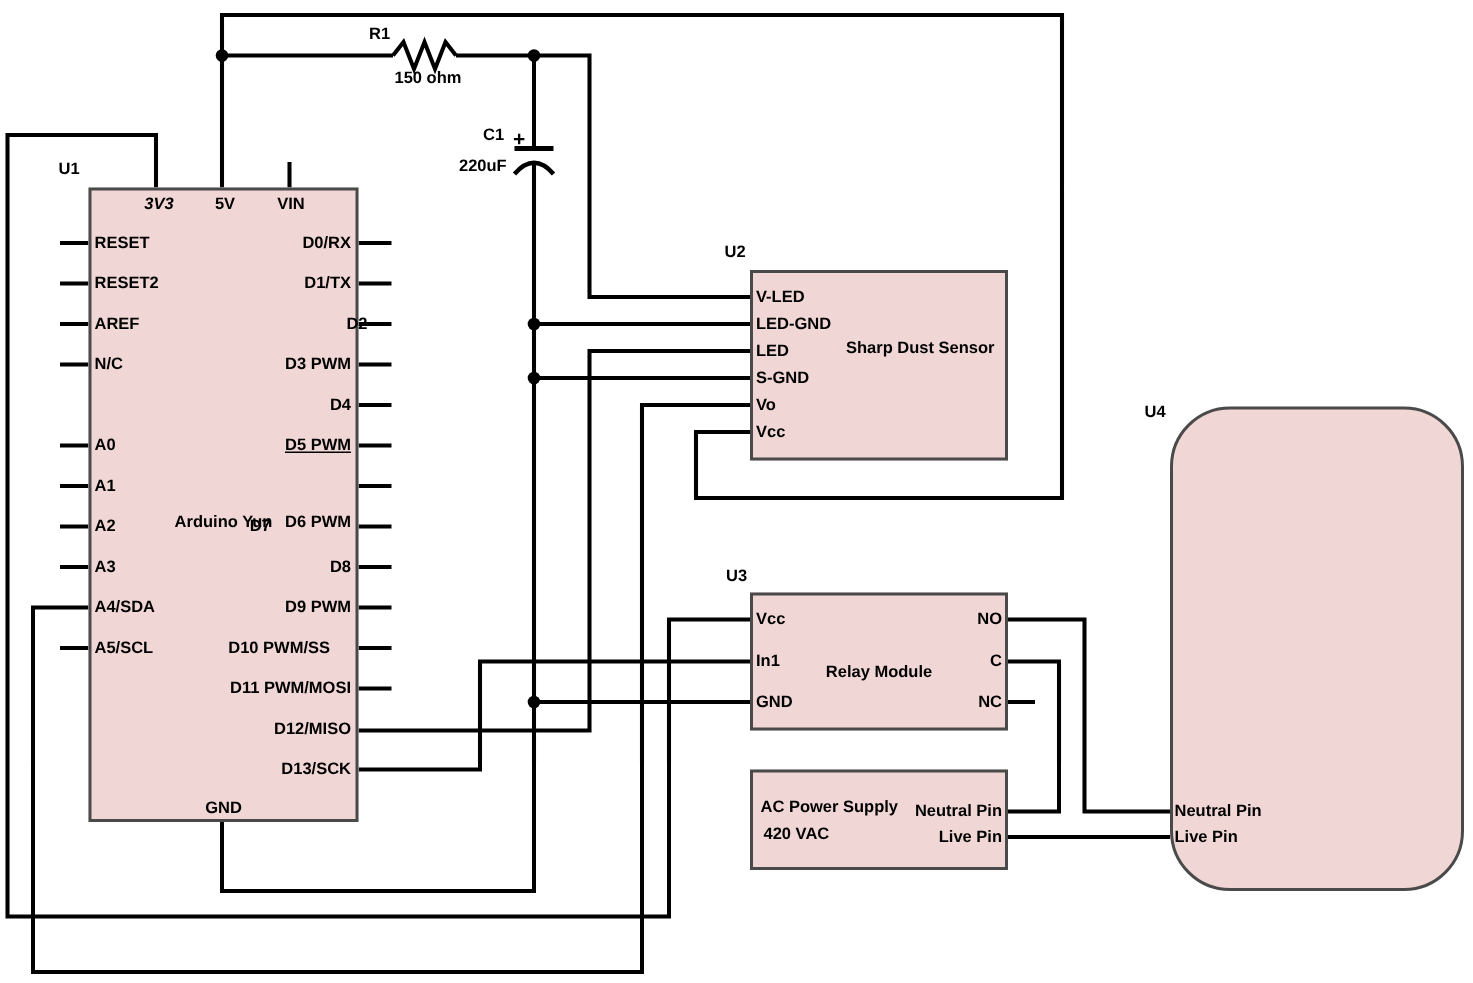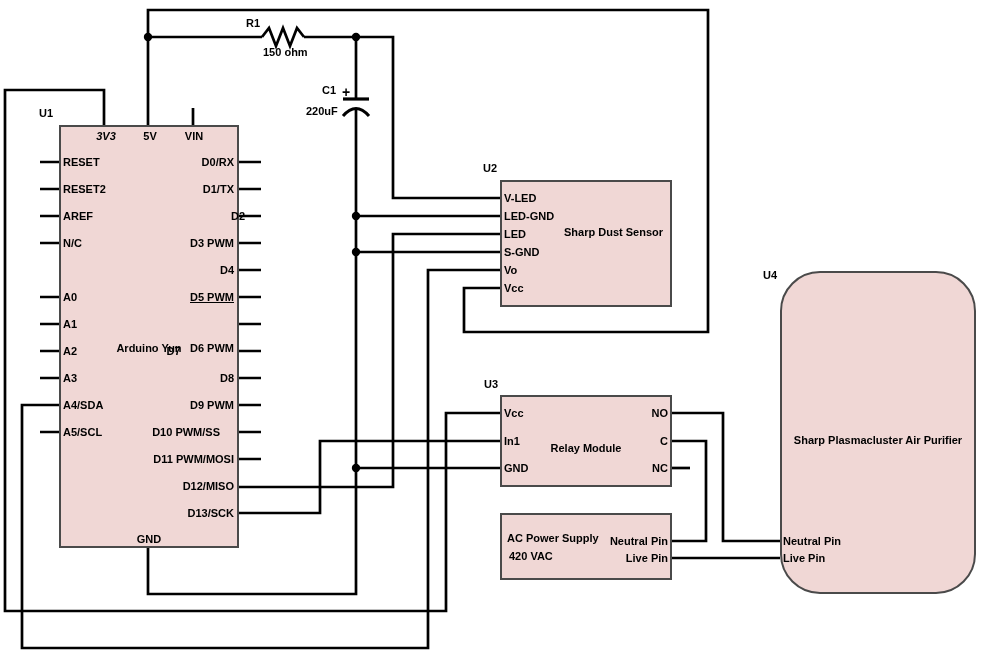--- a/index.html
+++ b/index.html
@@ -139,17 +139,16 @@
   <span class="lbl ral" style="left:558px;width:110px;top:406px;">NO</span>
   <span class="lbl ral" style="left:558px;width:110px;top:434px;">C</span>
   <span class="lbl ral" style="left:558px;width:110px;top:461px;">NC</span>
   <span class="lbl cal" style="left:500px;width:172px;top:441px;">Relay Module</span>
 
   <span class="lbl" style="left:507px;top:531px;text-align:center;">AC Power Supply</span>
   <span class="lbl" style="left:509px;top:549px;">420 VAC</span>
   <span class="lbl ral" style="left:560px;width:108px;top:534px;">Neutral Pin</span>
   <span class="lbl ral" style="left:560px;width:108px;top:551px;">Live Pin</span>
 
-  <span class="lbl cal" style="left:780px;width:196px;top:433px;">Sharp Plasmacluster Air Purifier</span>
   <span class="lbl" style="left:783px;top:534px;">Neutral Pin</span>
   <span class="lbl" style="left:783px;top:551px;">Live Pin</span>
 
 </div>
 
 </body></html>

